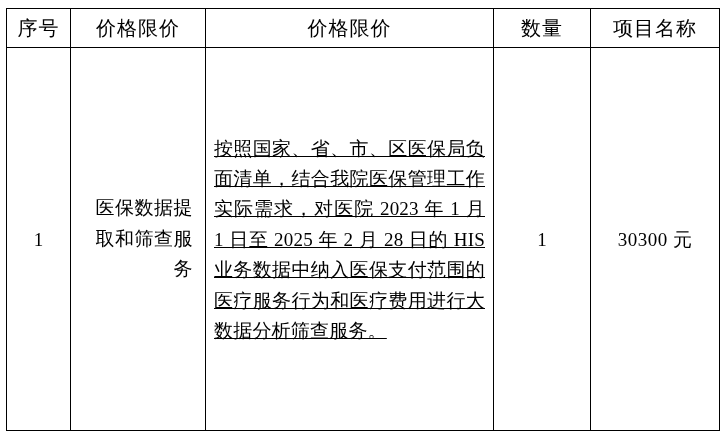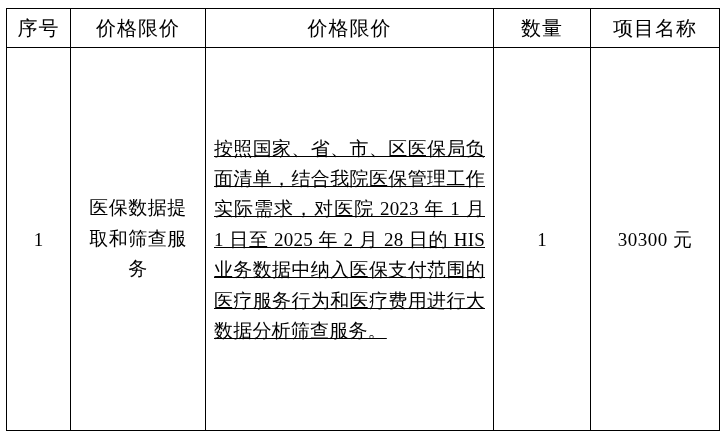--- a/index.html
+++ b/index.html
@@ -58,21 +58,21 @@
     font-size: 19px;
     line-height: 1.0;
   }
   td.seq-cell {
     font-size: 19px;
   }
   td.name-cell .name-text {
     display: block;
     padding: 0 12px;
     line-height: 1.62;
-    text-align: center;
+    text-align: right;
     letter-spacing: 0.5px;
   }
   td.req-cell {
     vertical-align: top;
     text-align: left;
   }
   td.req-cell .req-text {
     display: block;
     padding: 10px 8px 8px 8px;
     line-height: 1.60;

